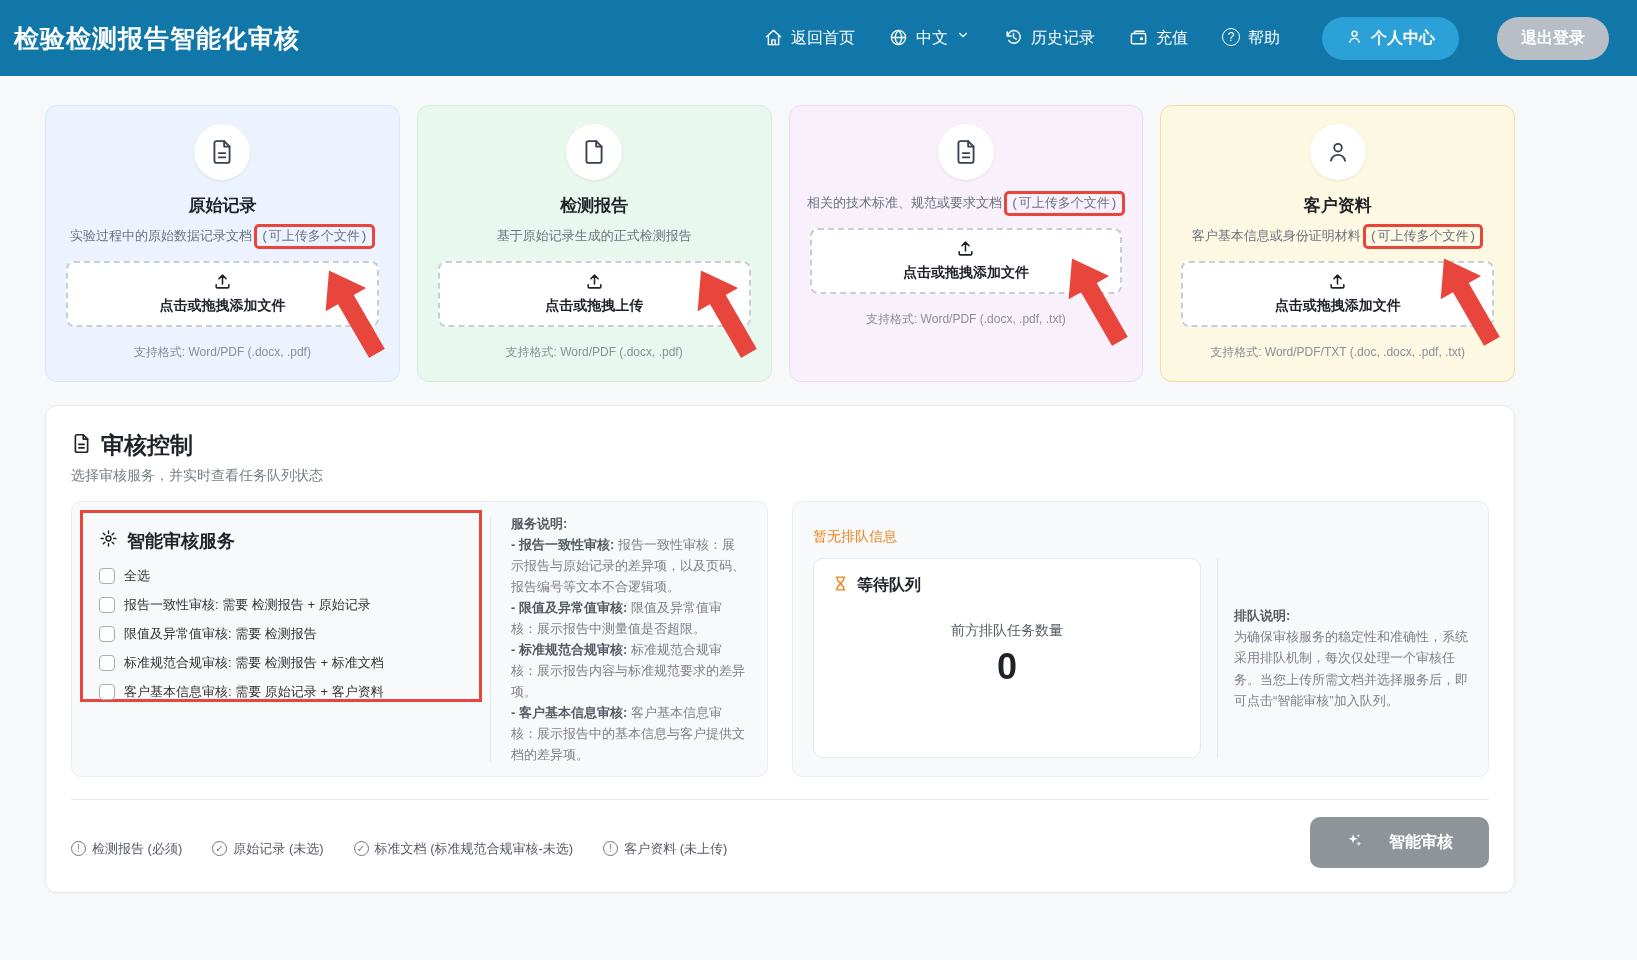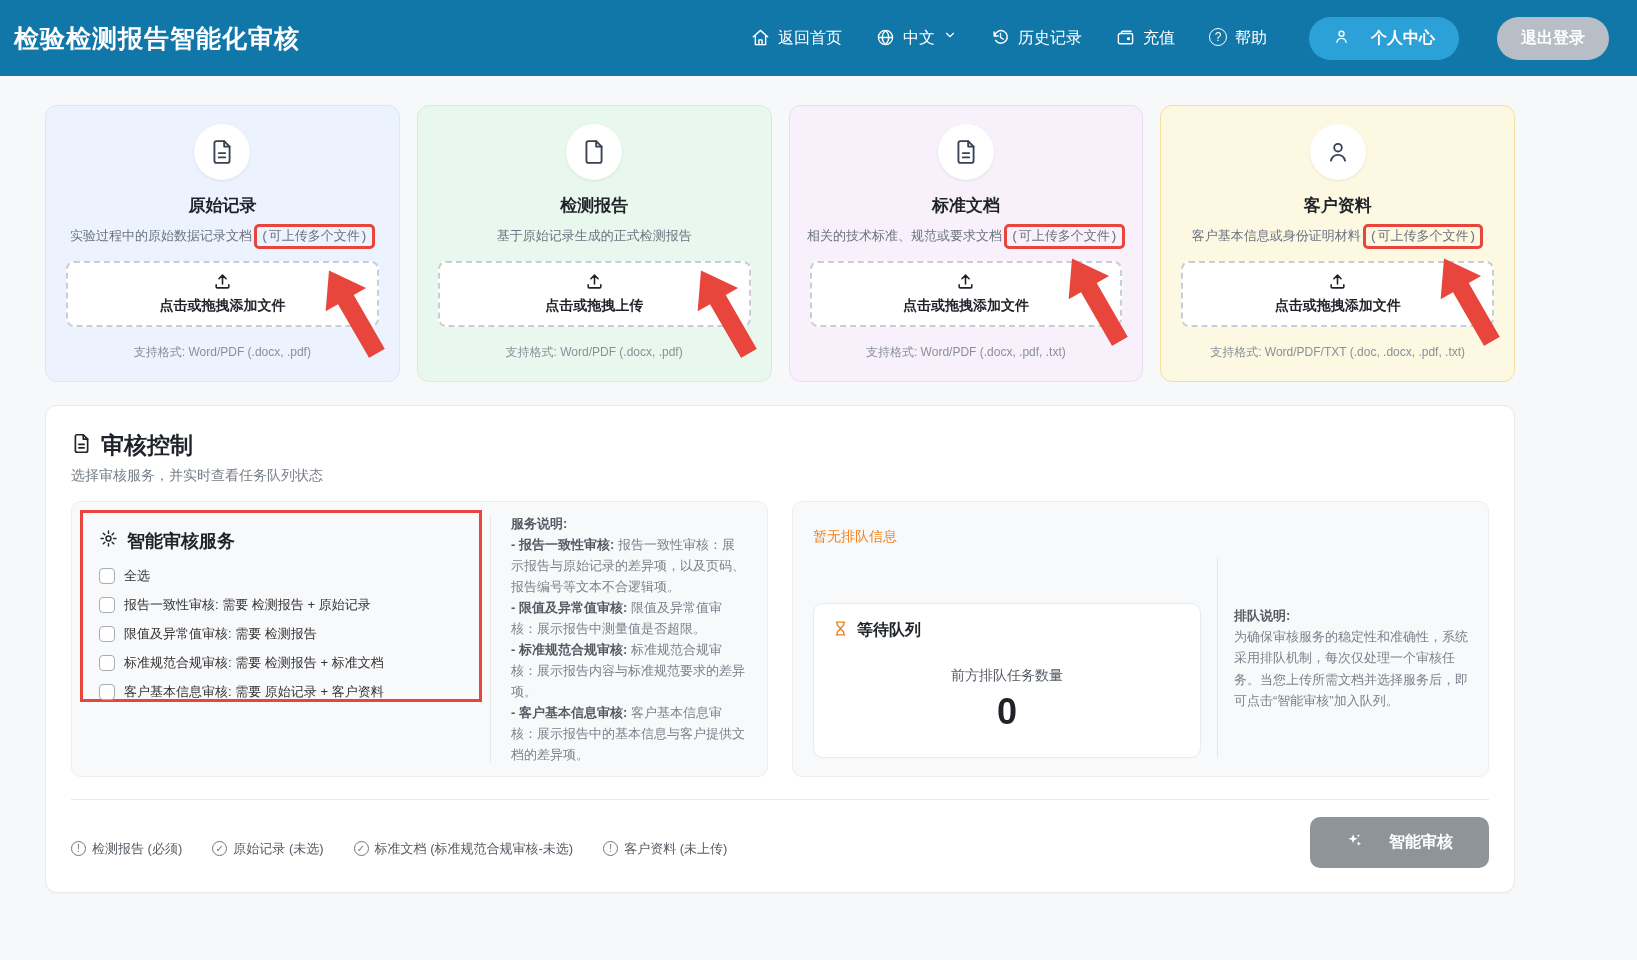--- a/index.html
+++ b/index.html
@@ -6,21 +6,21 @@
   html,body { width:1637px; height:960px; overflow:hidden;
     font-family:"Liberation Sans","DejaVu Sans",sans-serif; background:#f7f8fa; color:#1f2329;}
 
   
   .header { height:76px; background:#1177a8; display:flex; align-items:center;
     justify-content:space-between; padding:0 28px 0 14px; }
   .header-title { color:#fff; font-size:25px; font-weight:bold; letter-spacing:1px; }
   .nav { display:flex; align-items:center; gap:34px; }
   .nav-item { display:flex; gap:8px; color:#fff; font-size:16px; cursor:pointer; }
   .nav-item svg { display:block; }
-  .pill-btn { display:flex; align-items:center; gap:21px; color:#fff; font-size:16px; font-weight:bold;
+  .pill-btn { display:flex; align-items:center; gap:8px; color:#fff; font-size:16px; font-weight:bold;
     border:none; border-radius:22px; padding:11px 24px; cursor:pointer;justify-content:space-between; }
   .pill-btn.profile { background:#2ba1d8; margin-left:8px; }
   .pill-btn.logout { background:#b7bec5; margin-left:4px; }
 
   
   .cards { display:flex; gap:17px; margin:29px 0 0 45px; width:1470px; }
   .card { position:relative; flex:1; height:277px; border-radius:12px; border:1px solid;
     text-align:center; padding:18px 12px; }
   .card.blue   { background:#edf3fe; border-color:#d9e6fb; }
   .card.green  { background:#e9f8ef; border-color:#d2eedd; }
@@ -59,21 +59,21 @@
   .v-divider { width:1px; background:#e5e7ea; margin:14px 0; }
   .notes-col { flex:1; display:flex; align-items:center; padding:0 20px; }
   .notes { font-size:13px; color:#7b828b; line-height:1.62; }
   .notes b { color:#555b63; }
 
   .queue-col { flex:1; padding:18px 20px; display:flex; flex-direction:column; }
   .queue-header { display:flex; align-items:center; gap:9px; font-size:18px; font-weight:bold; }
   .queue-empty { color:#f0831c; font-size:14px; margin:8px 0 12px 0; }
   .queue-body { display:flex; flex:1; }
   .wait-card { width:388px; background:#fff; border:1px solid #e8eaed; border-radius:10px;
-    padding:16px 18px;margin-top:45px; }
+    padding:16px 18px; }
   .wait-title-row { display:flex; align-items:center; gap:8px; font-size:16px; font-weight:bold; }
   .wait-sub { font-size:13px; color:#8a9099; margin-top:8px; }
   .wait-count-label { font-size:14px; color:#555b63; text-align:center; margin-top:26px; }
   .wait-count { font-size:36px; font-weight:bold; text-align:center; margin-top:6px; }
   .queue-divider { width:1px; background:#e5e7ea; margin:0 16px; }
   .queue-notes { flex:1; display:flex; align-items:center; }
 
   .panel-footer { border-top:1px solid #e7e9ec; margin-top:22px; padding-top:17px;
     display:flex; justify-content:space-between; align-items:center; }
   .status-line { font-size:14px; }
@@ -208,21 +208,20 @@
   </div>
 
   <div class="card purple">
     <div class="card-icon-circle">
       <svg width="26" height="26" viewBox="0 0 24 24" fill="none" stroke="#374151" stroke-width="1.7" stroke-linecap="round" stroke-linejoin="round">
           <path d="M14 2H7a2 2 0 0 0-2 2v16a2 2 0 0 0 2 2h10a2 2 0 0 0 2-2V7z"></path>
           <path d="M14 2v5h5"></path>
           <path d="M9 13h6M9 17h6"></path>
         </svg>
     </div>
-    <div class="card-title">标准文档</div>
     <div class="card-desc">
       <span>相关的技术标准、规范或要求文档</span><span class="red-note">(可上传多个文件)</span>
     </div>
     <div class="upload-area">
       <span><svg width="19" height="19" viewBox="0 0 24 24" fill="none" stroke="#1f2329" stroke-width="2" stroke-linecap="round" stroke-linejoin="round">
             <path d="M12 15V4M7.5 8.5 12 4l4.5 4.5"></path>
             <path d="M4 16v2.5a1.5 1.5 0 0 0 1.5 1.5h13a1.5 1.5 0 0 0 1.5-1.5V16"></path>
           </svg></span>
       <div class="up-label">点击或拖拽添加文件</div>
     </div>

